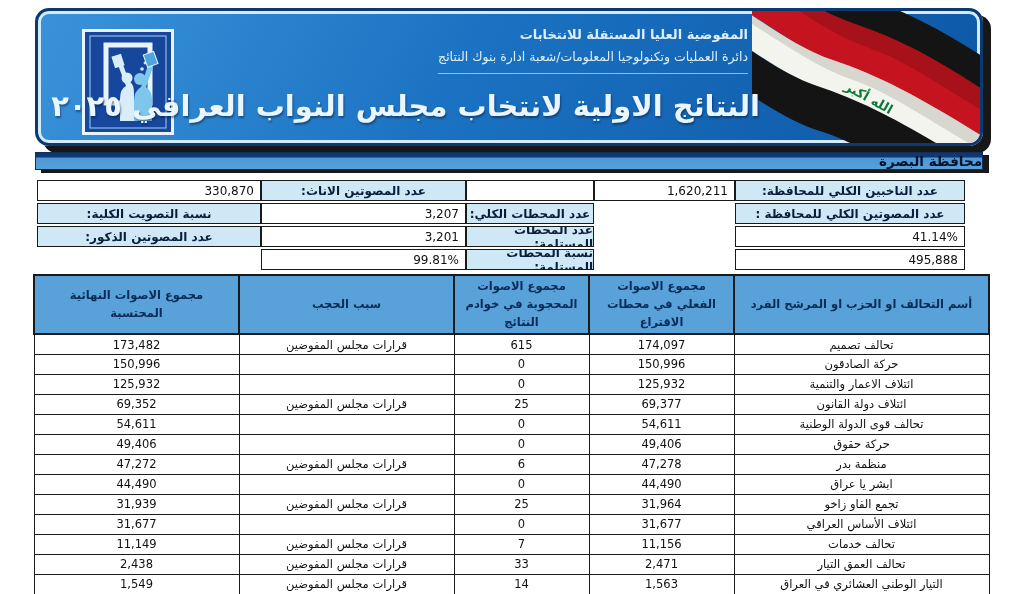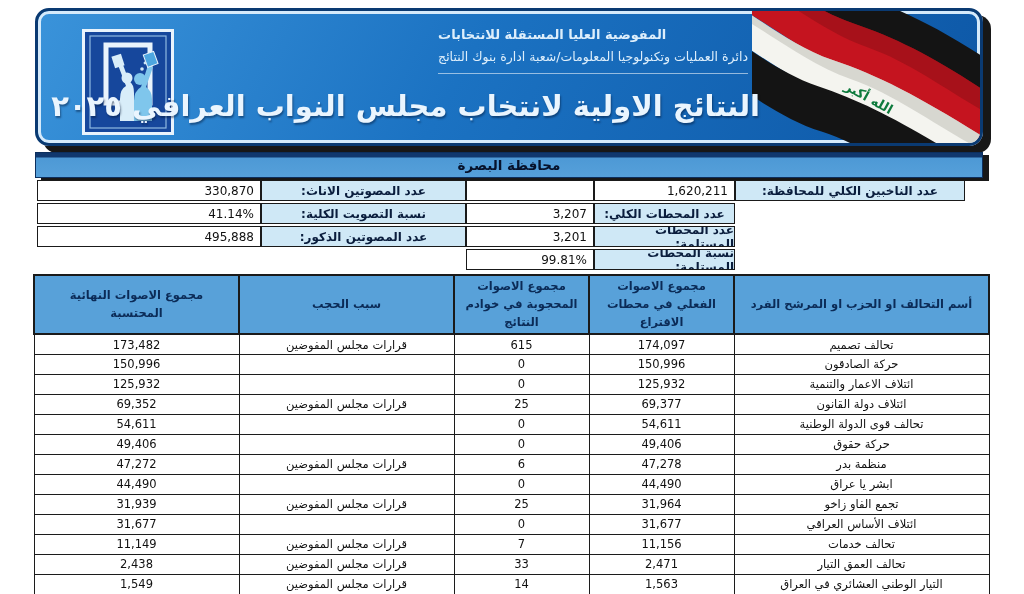--- a/index.html
+++ b/index.html
@@ -8,39 +8,39 @@
 
   
   .banner {
     position:absolute; left:35px; top:8px; width:948px; height:138px;
     background:linear-gradient(118deg,#3a93da 0%,#1b72c2 45%,#0d57a6 100%);
     border:3px solid #0a3a72; border-radius:14px;
     box-shadow: inset 0 0 0 3px #d5eafb, 8px 7px 0 #171717;
     overflow:hidden;
   }
   .banner-textblock {
-    position:absolute; right:232px; top:13px; direction:rtl; text-align:left;
+    position:absolute; right:232px; top:13px; direction:rtl; text-align:right;
     color:#ddeefb; padding-bottom:5px; border-bottom:1px solid rgba(255,255,255,.55);
   }
   .banner-org1 { font-size:13px; letter-spacing:0; line-height:22px; font-weight:bold; }
   .banner-org2 { font-size:12.5px; line-height:22px; }
   .banner-title {
     position:absolute; right:220px; top:78px; direction:rtl;
     font-size:29px; font-weight:bold; color:#eaf5fe; white-space:nowrap;
     text-shadow:1px 2px 2px rgba(0,20,50,.45);
   }
   .logo-wrap { position:absolute; left:44px; top:18px; width:92px; height:106px; }
   .flag-wrap { position:absolute; right:-4px; top:-4px; width:232px; height:140px; }
 
   
   .province-bar {
-    position:absolute; left:35px; top:152px; width:948px; height:26px;
+    position:absolute; left:35px; top:152px; width:948px; height:18px;
     background:linear-gradient(180deg,#10386e 0px,#10386e 4px,#4d99d5 5px,#56a0da 100%);
     border:1.5px solid #0c2f5e; box-shadow:6px 3px 0 #181818;
-    display:flex; align-items:center; justify-content:center;
+    display:flex; align-items:center; 
     font-size:13.5px; font-weight:bold; color:#06122b; direction:rtl;
   }
 
   
   .summary {
     position:absolute; left:37px; top:180px; width:928px; direction:rtl;
     display:grid; grid-template-columns:230px 141px 128px 205px 224px; row-gap:2px;
   }
   .sum-cell {
     height:21px; border:1.5px solid #1a1a1a; font-size:12px;
@@ -121,20 +121,21 @@
     <span>محافظة البصرة</span>
   </div>
 
   <div class="summary">
     <div class="sum-cell sum-label">عدد الناخبين الكلي للمحافظة:</div>
     <div class="sum-cell sum-value">1,620,211</div>
     <div class="sum-mid"></div>
     <div class="sum-cell sum-label">عدد المصوتين الاناث:</div>
     <div class="sum-cell sum-value">330,870</div>
 
+    <div class="sum-cell sum-label">عدد المصوتين الكلي للمحافظة :</div>
     <div class="sum-mid no-border"></div>
     <div class="sum-cell sum-label">عدد المحطات الكلي:</div>
     <div class="sum-cell sum-value">3,207</div>
 
     <div class="sum-cell sum-label">نسبة التصويت الكلية:</div>
     <div class="sum-cell sum-value">41.14%</div>
     <div class="sum-mid no-border"></div>
     <div class="sum-cell sum-label">عدد المحطات المستلمة:</div>
     <div class="sum-cell sum-value">3,201</div>
 

